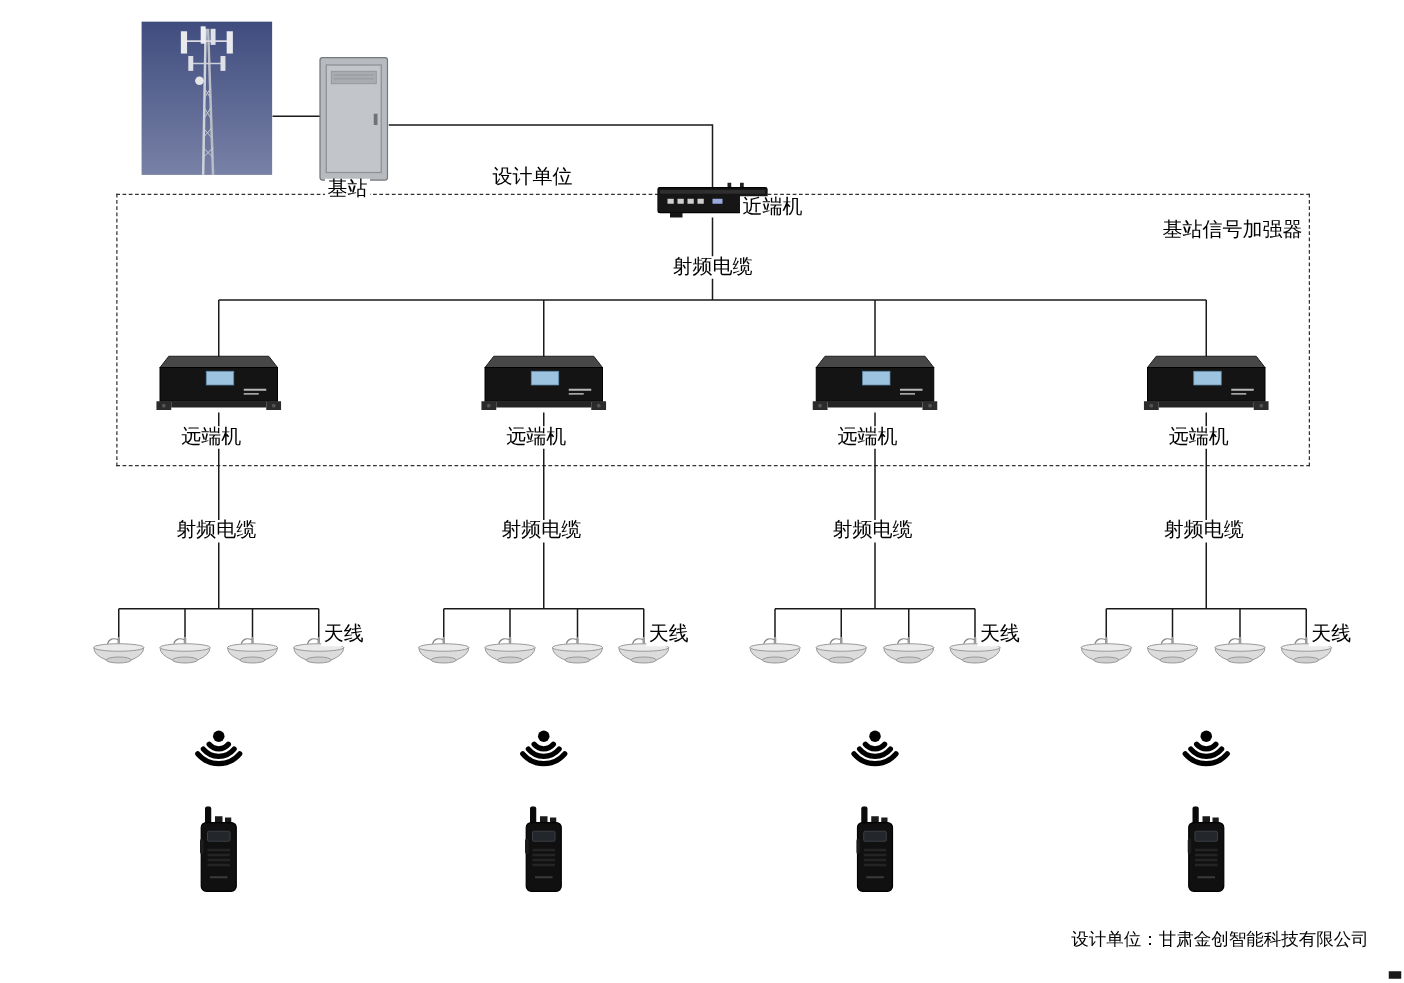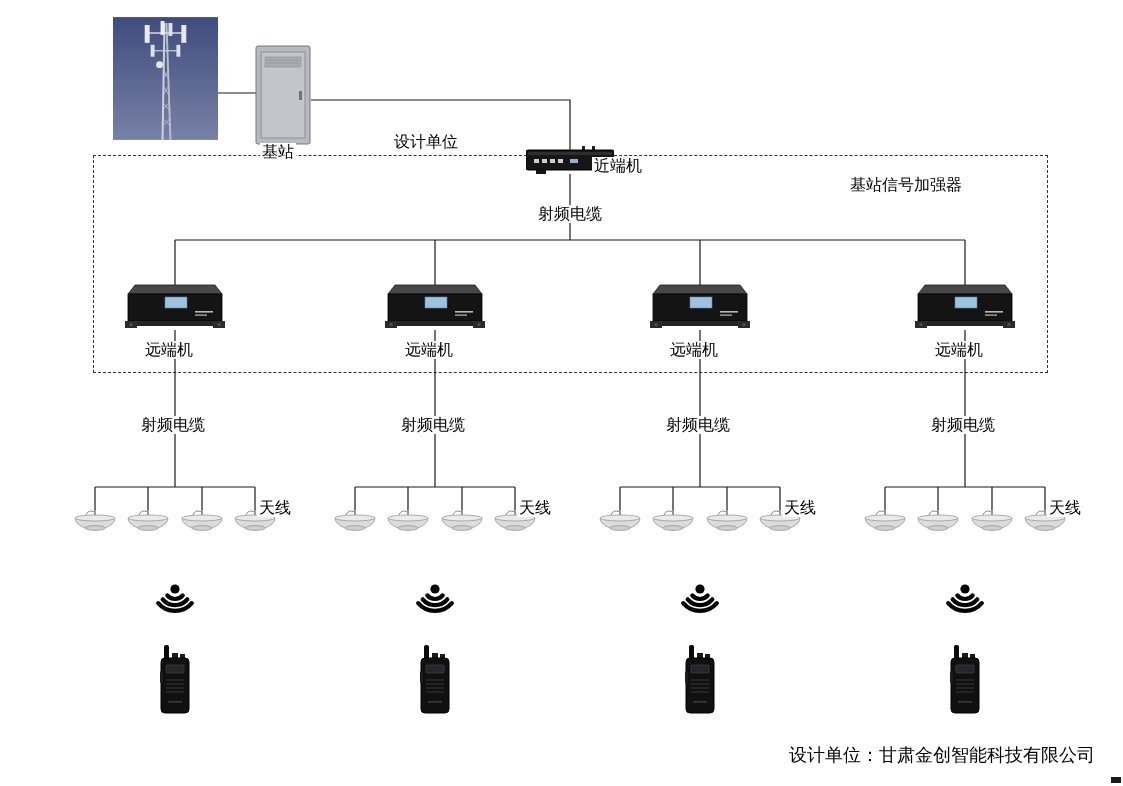--- a/index.html
+++ b/index.html
@@ -13,21 +13,21 @@
   .dashed-box {
     position:absolute; left:93px; top:155px; width:955px; height:218px;
     border:1.2px dashed #333; z-index:0; background:transparent;
   }
   .dev { position:absolute; z-index:2; display:block; }
   .label {
     position:absolute; z-index:3; font-size:16px; line-height:1.15;
     background:#fff; padding:0 2px; white-space:nowrap;
   }
   .label.center { transform:translateX(-50%); }
-  .footer-label { position:absolute; z-index:3; font-size:18px; white-space:nowrap;text-align:right; }
+  .footer-label { position:absolute; z-index:3; font-size:14px; white-space:nowrap;text-align:right; }
   .corner-mark { position:absolute; left:1111px; top:777px; width:10px; height:6px; background:#1a1a1a; z-index:4; }
   .defs-holder { position:absolute; width:0; height:0; overflow:hidden; }
 </style>
 </head>
 <body>
 
 <svg class="defs-holder" aria-hidden="true">
   <defs>
     <linearGradient id="sky" x1="0" y1="0" x2="0" y2="1">
       <stop offset="0" stop-color="#3f4c7e"></stop>
@@ -146,21 +146,21 @@
   <svg class="dev" style="left:255px;top:45px" width="56" height="100">
       <use href="#sym-cabinet"></use>
     </svg>
   <svg class="dev" style="left:526px;top:146px" width="88" height="30">
       <use href="#sym-nearend"></use>
     </svg>
 
   <div class="label center" style="left:278px;top:143px">基站</div>
   <div class="label center" style="left:426px;top:133px">设计单位</div>
   <div class="label" style="left:592px;top:157px">近端机</div>
-  <div class="label" style="left:848px;top:176px">基站信号加强器</div>
+  <div class="label" style="left:928px;top:176px">基站信号加强器</div>
   <div class="label center" style="left:570px;top:205px">射频电缆</div>
 
   <svg class="dev" style="left:125px;top:281px" width="100" height="52">
       <use href="#sym-remote"></use>
     </svg>
   <div class="label center" style="left:169px;top:341px">远端机</div>
   <div class="label center" style="left:173px;top:416px">射频电缆</div>
   <div class="label" style="left:257px;top:499px">天线</div>
   <svg class="dev" style="left:71px;top:508px" width="48" height="26">
       <use href="#sym-antenna"></use>

